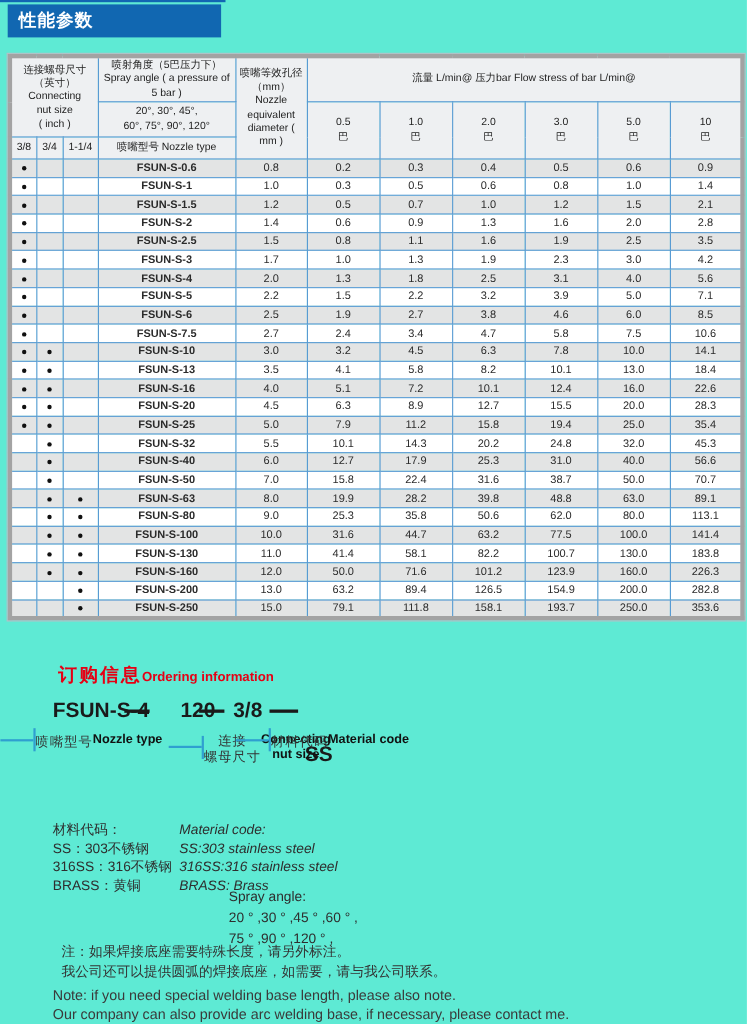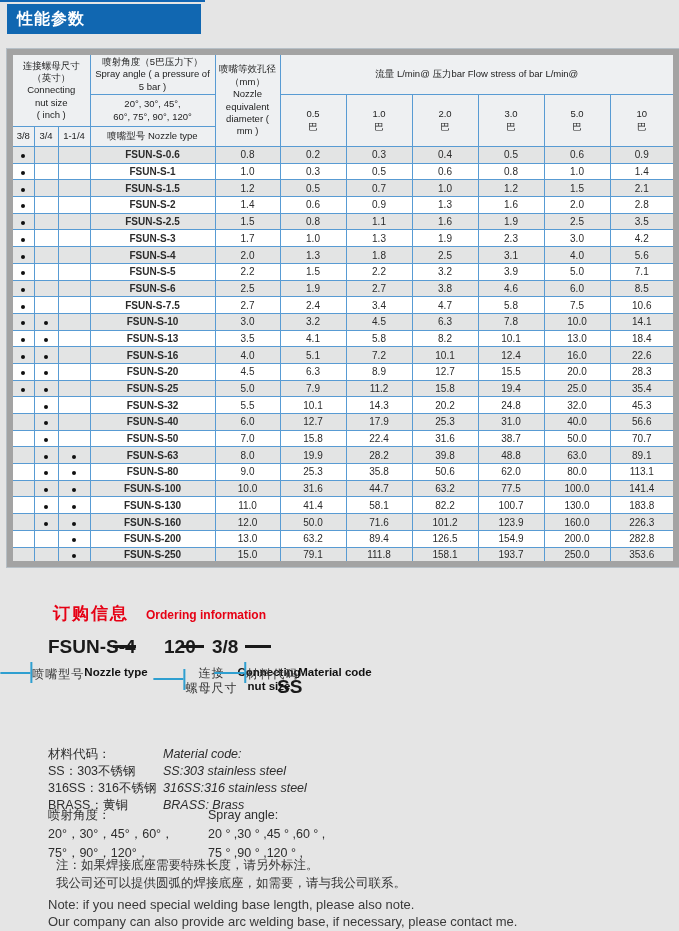--- a/index.html
+++ b/index.html
@@ -1,56 +1,56 @@
 <!DOCTYPE html>
 <html><head>
 <meta charset="utf-8">
 <style>
   * { margin:0; padding:0; box-sizing:border-box; }
   body {
     font-family: "Liberation Sans", "DejaVu Sans", sans-serif;
     background:#ffffff;
   }
-  .page { position:relative; width:679px; height:931px; background:#e5e5e5; overflow:hidden; }
+  .page { position:relative; width:679px; height:931px; background:#5eead4; overflow:hidden; }
 
   
   .top-line { position:absolute; left:0; top:0; width:205px; height:2px; background:#1266b3; }
   .title-bar {
     position:absolute; left:7px; top:4px; width:194px; height:30px;
     background:#1167b1; color:#fff; display:flex; align-items:center; gap:7px;
     padding-left:10px;
   }
   .title-cn { font-size:16px; font-weight:bold; letter-spacing:1px; }
   .title-en { font-size:10.5px; font-weight:bold; }
 
   
   table.perf {
     position:absolute; left:7px; top:49px; width:666px;
     border-collapse:collapse; table-layout:fixed;
-    border:6px solid #a3a3a3; outline:1px solid #b6bfc6;padding-left:47px;
+    border:4px solid #a3a3a3; outline:1px solid #b6bfc6;padding-left:47px;
   }
   table.perf th, table.perf td { border:1px solid #589bd3; text-align:center; vertical-align:middle; }
   table.perf th {
     background:#eef0f2; font-weight:normal; color:#222;
     font-size:9.5px; line-height:1.3; white-space:pre-line; padding:1px 2px;
   }
   th.flowhead, th.press { background:#fbfcfd; }
   th.press { font-size:10px; line-height:1.5; }
   th.nutcol { font-size:10px; }
   th.ntype { font-size:10px; font-weight:bold; }
   tr.hr1 { height:35px; } tr.hr2 { height:32px; } tr.hr3 { height:20px; }
   table.perf td { font-size:10px; color:#2b2b2b; height:16.7px; padding:0 2px; }
   td.model { font-weight:bold; color:#101010; }
   tr.gray td { background:#e3e4e4; }
   tr.white td { background:#ffffff; }
   .dot { display:inline-block; width:4px; height:4px; border-radius:50%; background:#101010; }
 
   
   .order-heading {
-    position:absolute; left:53px; top:602px; display:flex; align-items:baseline; gap:17px;
+    position:absolute; left:53px; top:602px; display:flex; align-items:baseline; gap:0;
     color:#e60014;
   }
   .oh-cn { font-size:17px; font-weight:bold; letter-spacing:2px; }
   .oh-en { font-size:12px; font-weight:bold; }
 
   .code-line { position:absolute; left:0; top:636px; width:679px; height:26px; font-weight:bold; font-size:19px; color:#1a1a1a; }
   .code-line span.part { position:absolute; top:0; }
   .cp0 { left:48px; } .cp1 { left:148px;margin-left:16px; } .cp2 { left:212px; } .cp3 { left:277px;margin-top:40px; }
   .dash { position:absolute; top:9px; height:3px; background:#1a1a1a; }
   .d0 { left:113px; width:23px; } .d1 { left:181px; width:23px; } .d2 { left:245px; width:26px; }
@@ -505,23 +505,20 @@
 
   <div class="mat-cn pre">材料代码：
 SS：303不锈钢
 316SS：316不锈钢
 BRASS：黄铜</div>
   <div class="mat-en pre">Material code:
 SS:303 stainless steel
 316SS:316 stainless steel
 BRASS: Brass</div>
 
-  <div class="spray-cn pre">喷射角度：
-20°，30°，45°，60°，
-75°，90°，120°，</div>
   <div class="spray-en pre">Spray angle:
 20 ° ,30 ° ,45 ° ,60 ° ,
 75 ° ,90 ° ,120 ° ,</div>
 
   <div class="notes-cn pre">注：如果焊接底座需要特殊长度，请另外标注。
 我公司还可以提供圆弧的焊接底座，如需要，请与我公司联系。</div>
   <div class="notes-en pre">Note: if you need special welding base length, please also note.
 Our company can also provide arc welding base, if necessary, please contact me.</div>
 
 </div>

